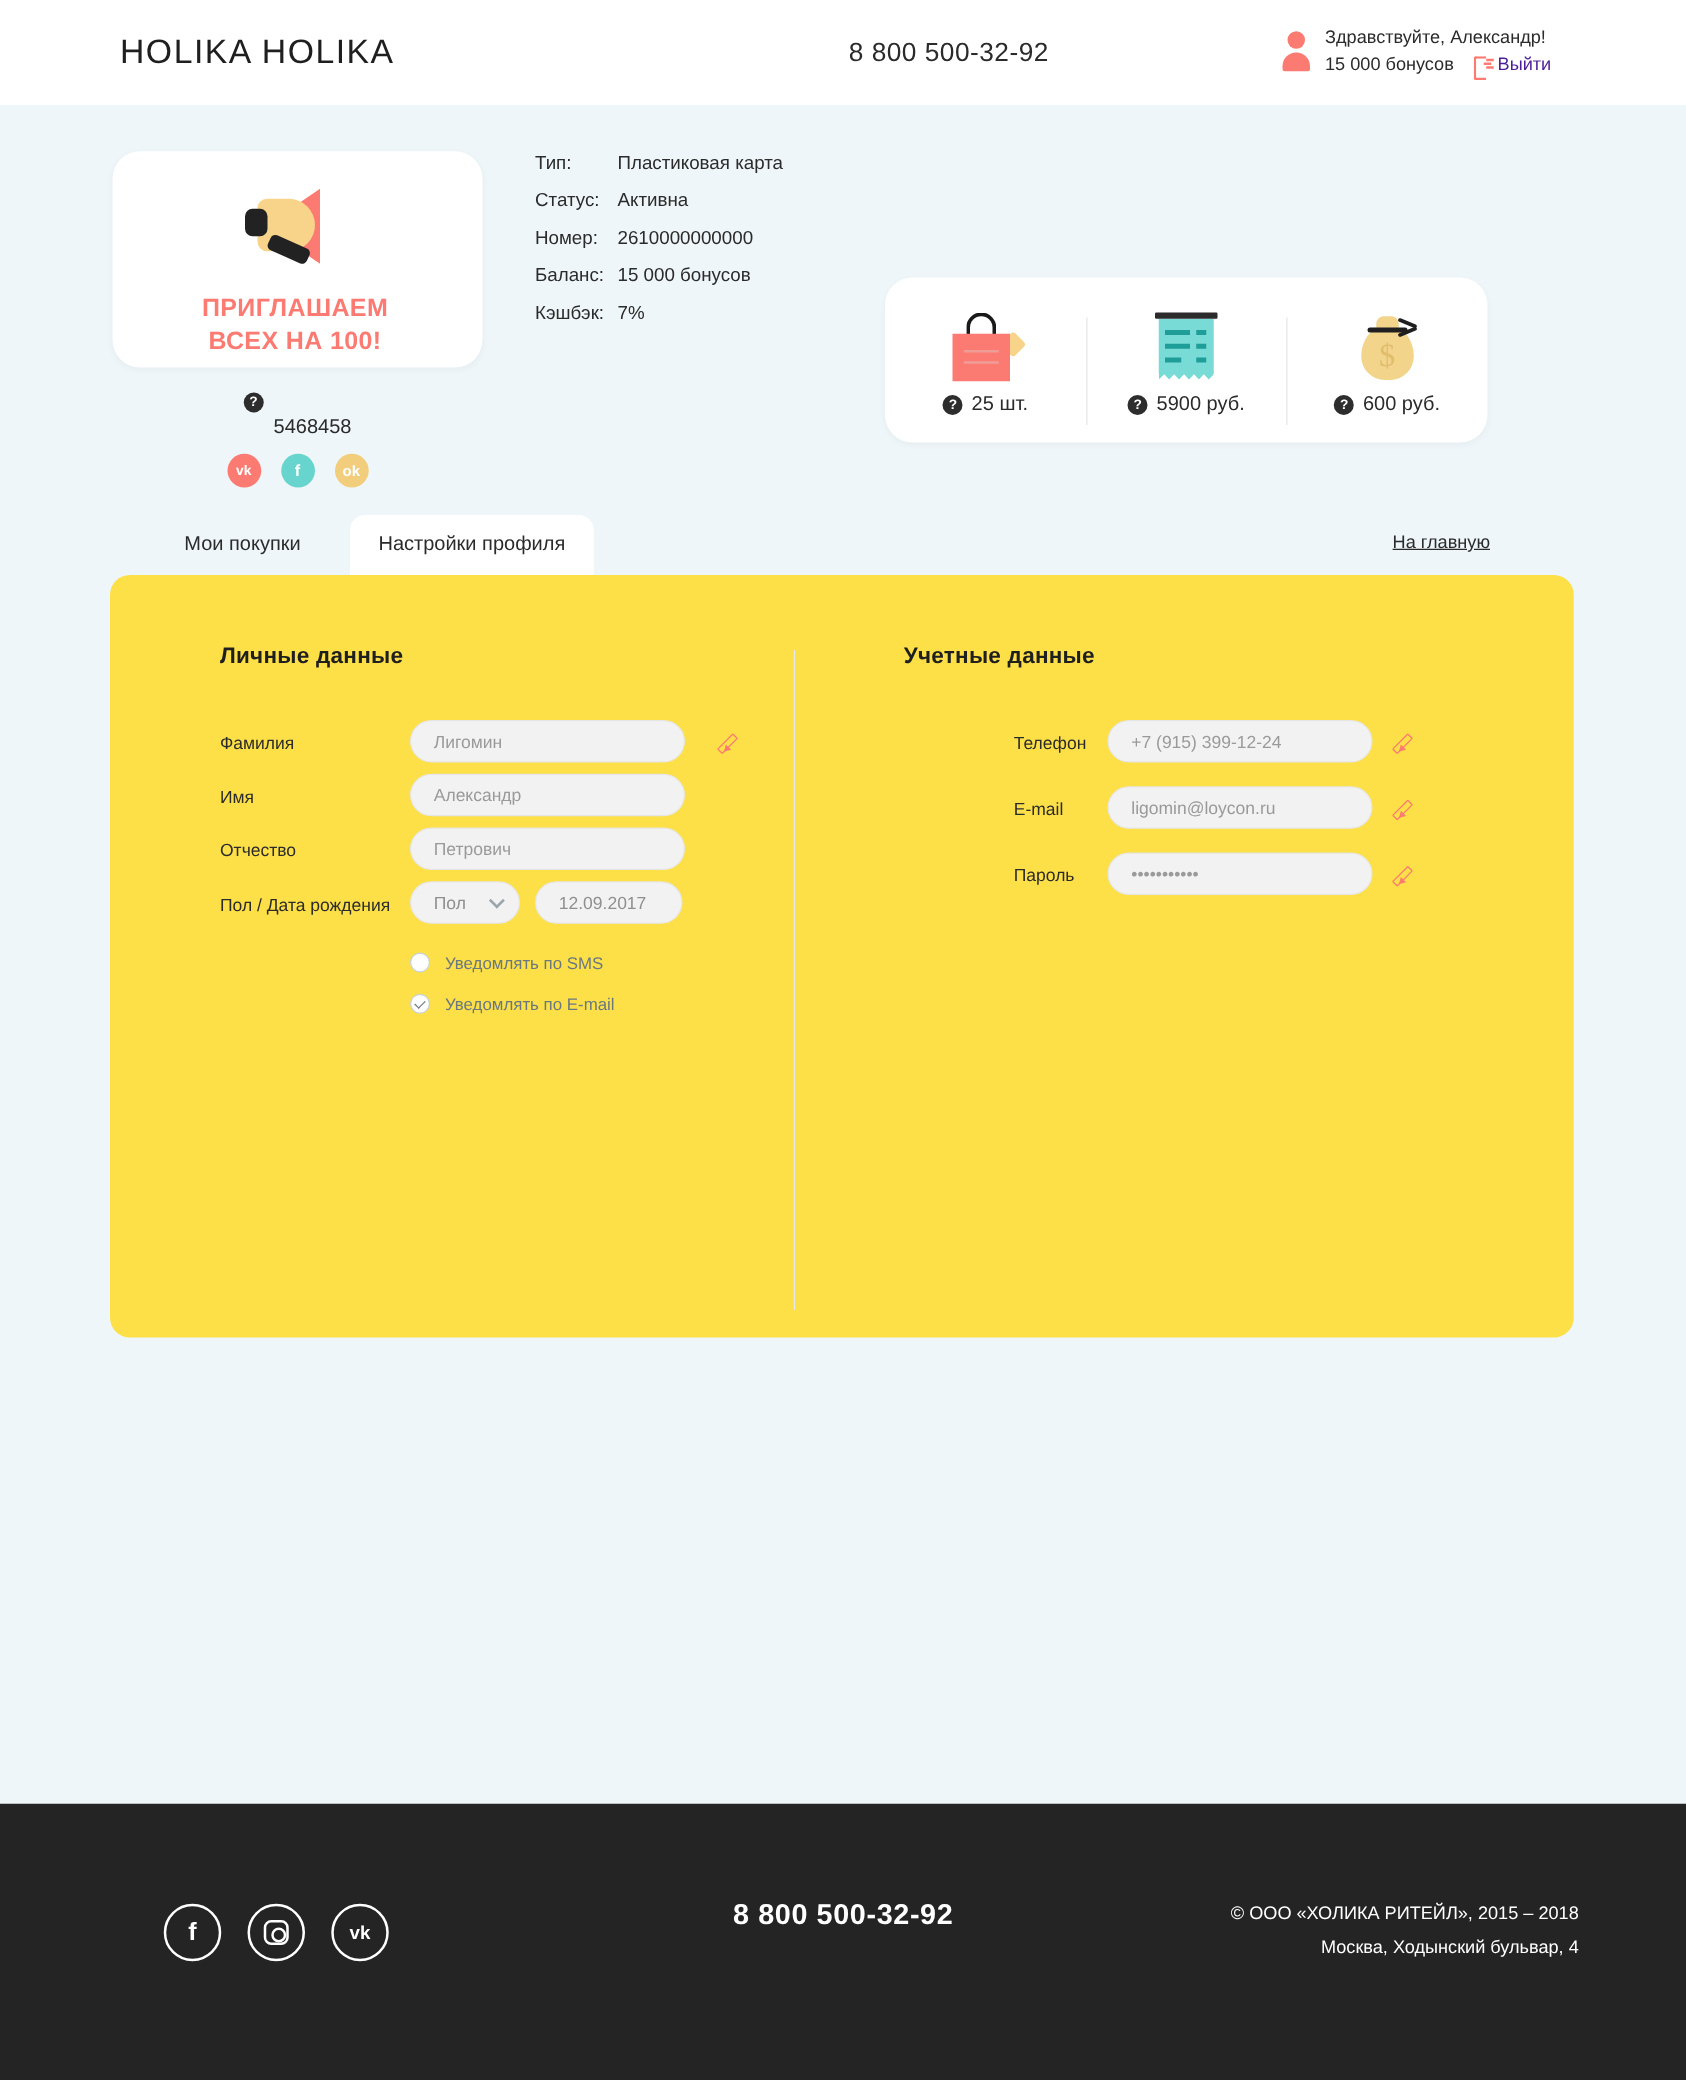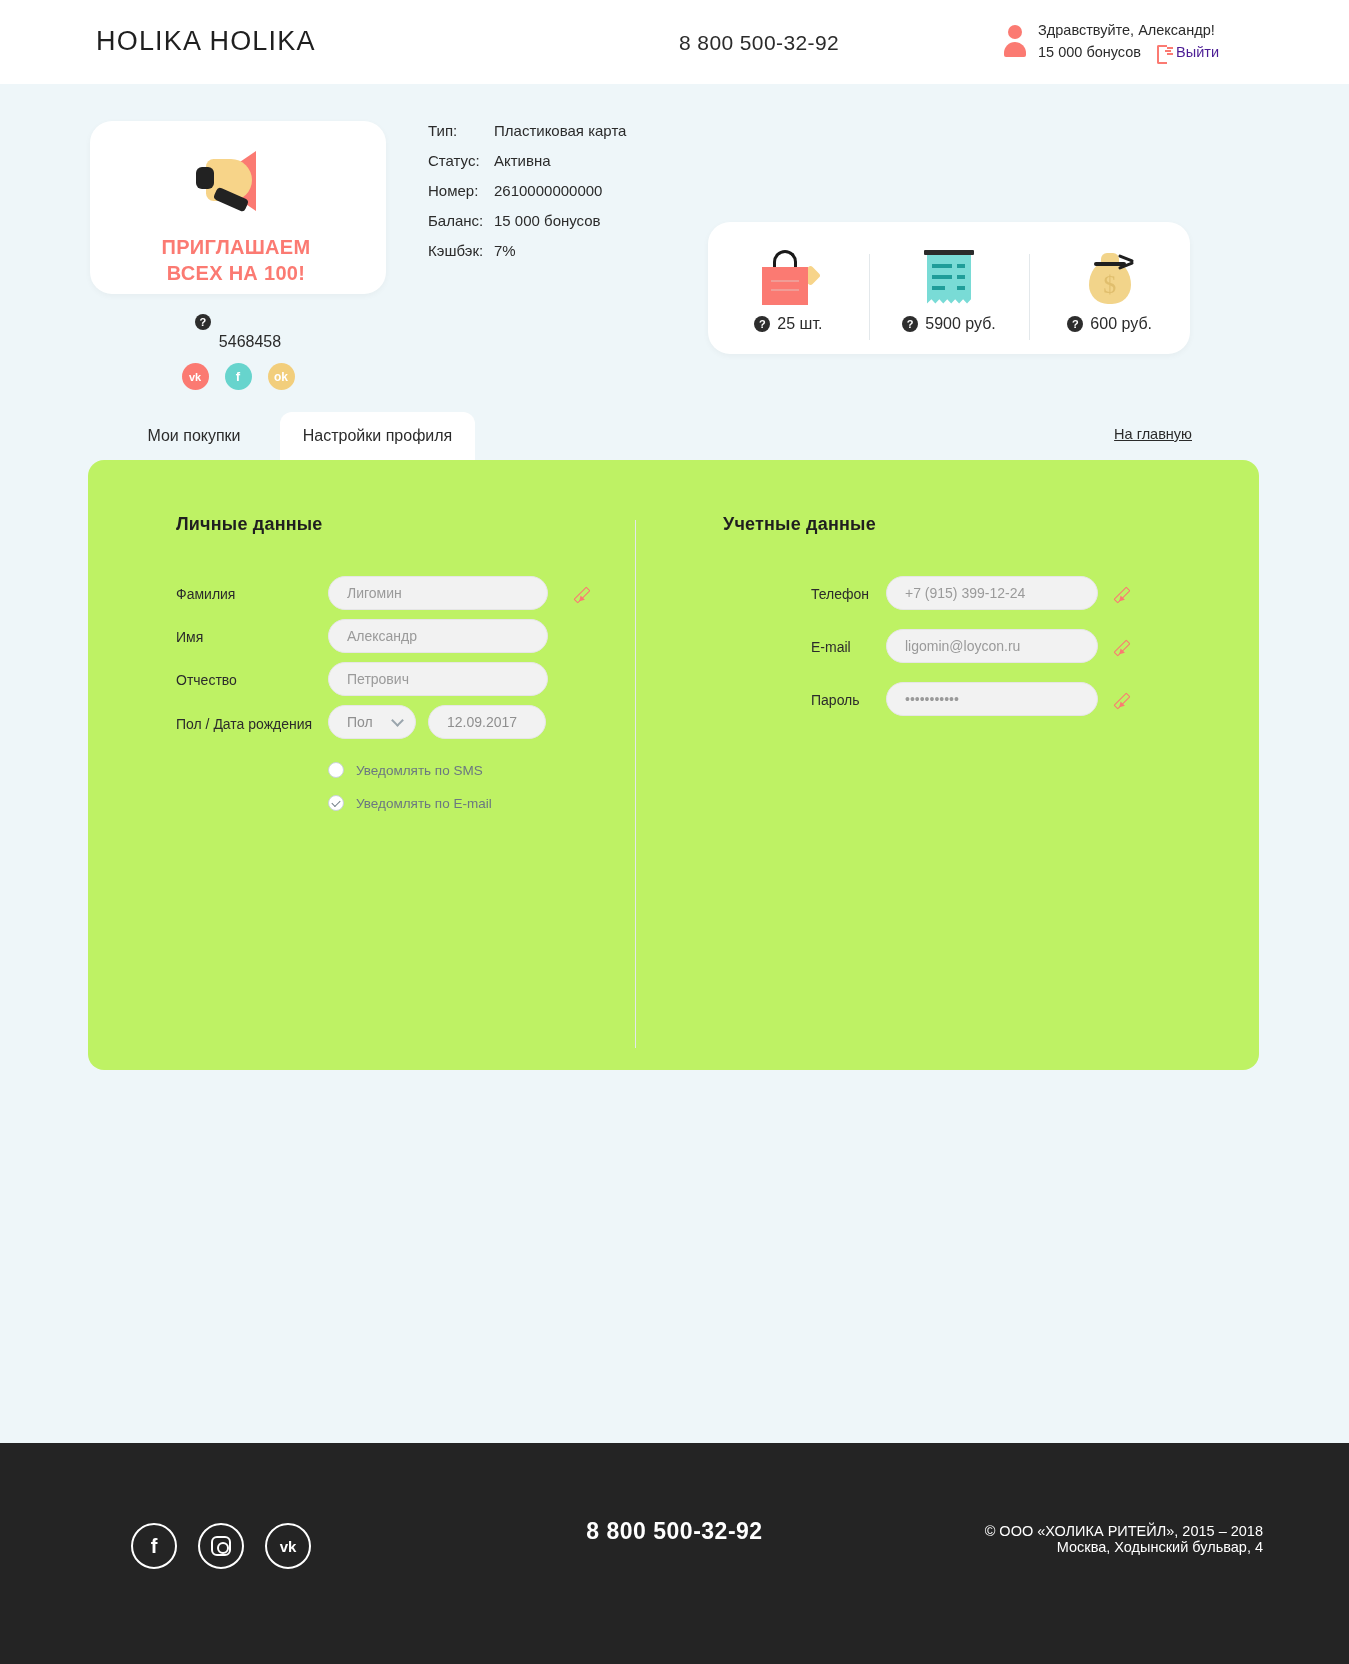--- a/index.html
+++ b/index.html
@@ -31,21 +31,21 @@
   .header-phone {
     position: absolute;
     left: 679px;
     top: 31px;
     font-size: 21px;
     color: #2b2b2b;
     letter-spacing: 0.4px;
   }
   .header-user {
     position: absolute;
-    right: 130px;
+    right: 108px;
     top: 22px;
     display: flex;
     align-items: flex-start;
     gap: 12px;
   }
   .avatar-icon { width: 22px; height: 34px; position: relative; margin-top: 3px;}
   .avatar-icon .head {
     position: absolute; left: 4px; top: 0;
     width: 14px; height: 14px; border-radius: 50%;
     background: #fb7a72;
@@ -243,21 +243,21 @@
   .tab-inactive { left: 118px; width: 152px; }
   .tab-active { left: 280px; width: 195px; background:#fff; }
   .home-link {
     position:absolute; right: 157px; top: 14px;
     font-size: 14.5px; color:#2b2b2b; text-decoration: underline; cursor:pointer;
   }
 
   
   .panel {
     margin: 0 90px 0 88px;
-    background: #bef264;
+    background: #fde047;
     border-radius: 16px;
     height: 610px;
     position: relative;
   }
   .col-divider {
     position:absolute; left: 547px; top: 60px; width: 1px; height: 528px;
     background: #e3e8eb;
   }
   .sec-title {
     position: absolute; font-size: 18px; font-weight: bold; color:#1f1f1f;
@@ -350,21 +350,21 @@
   }
   .fsoc .ig-sq::after {
     content:""; position:absolute; left: 4px; top: 4px;
     width: 8px; height: 8px; border: 2px solid #fff; border-radius: 50%;
   }
   .f-phone-block { position:absolute; left: 0; right: 0; top: 75px; text-align:center; }
   .f-phone { font-size: 23px; font-weight: bold; color:#fff; letter-spacing: 0.5px; }
   .f-phone-sub { font-size: 15px; color:#fff; margin-top: 10px; }
   .f-legal { position:absolute; right: 86px; top: 80px; text-align:right; }
   .f-legal-l1 { font-size: 14.5px; color:#fff; }
-  .f-legal-l2 { font-size: 14.5px; color:#fff; margin-top: 0; }
+  .f-legal-l2 { font-size: 14.5px; color:#fff; margin-top: 11px; }
 </style>
 </head>
 <body>
 
 <div class="header">
   <div class="logo">HOLIKA HOLIKA</div>
   <div class="header-phone">8 800 500-32-92</div>
   <div class="header-user">
     <div class="avatar-icon">
       <div class="head"></div>

